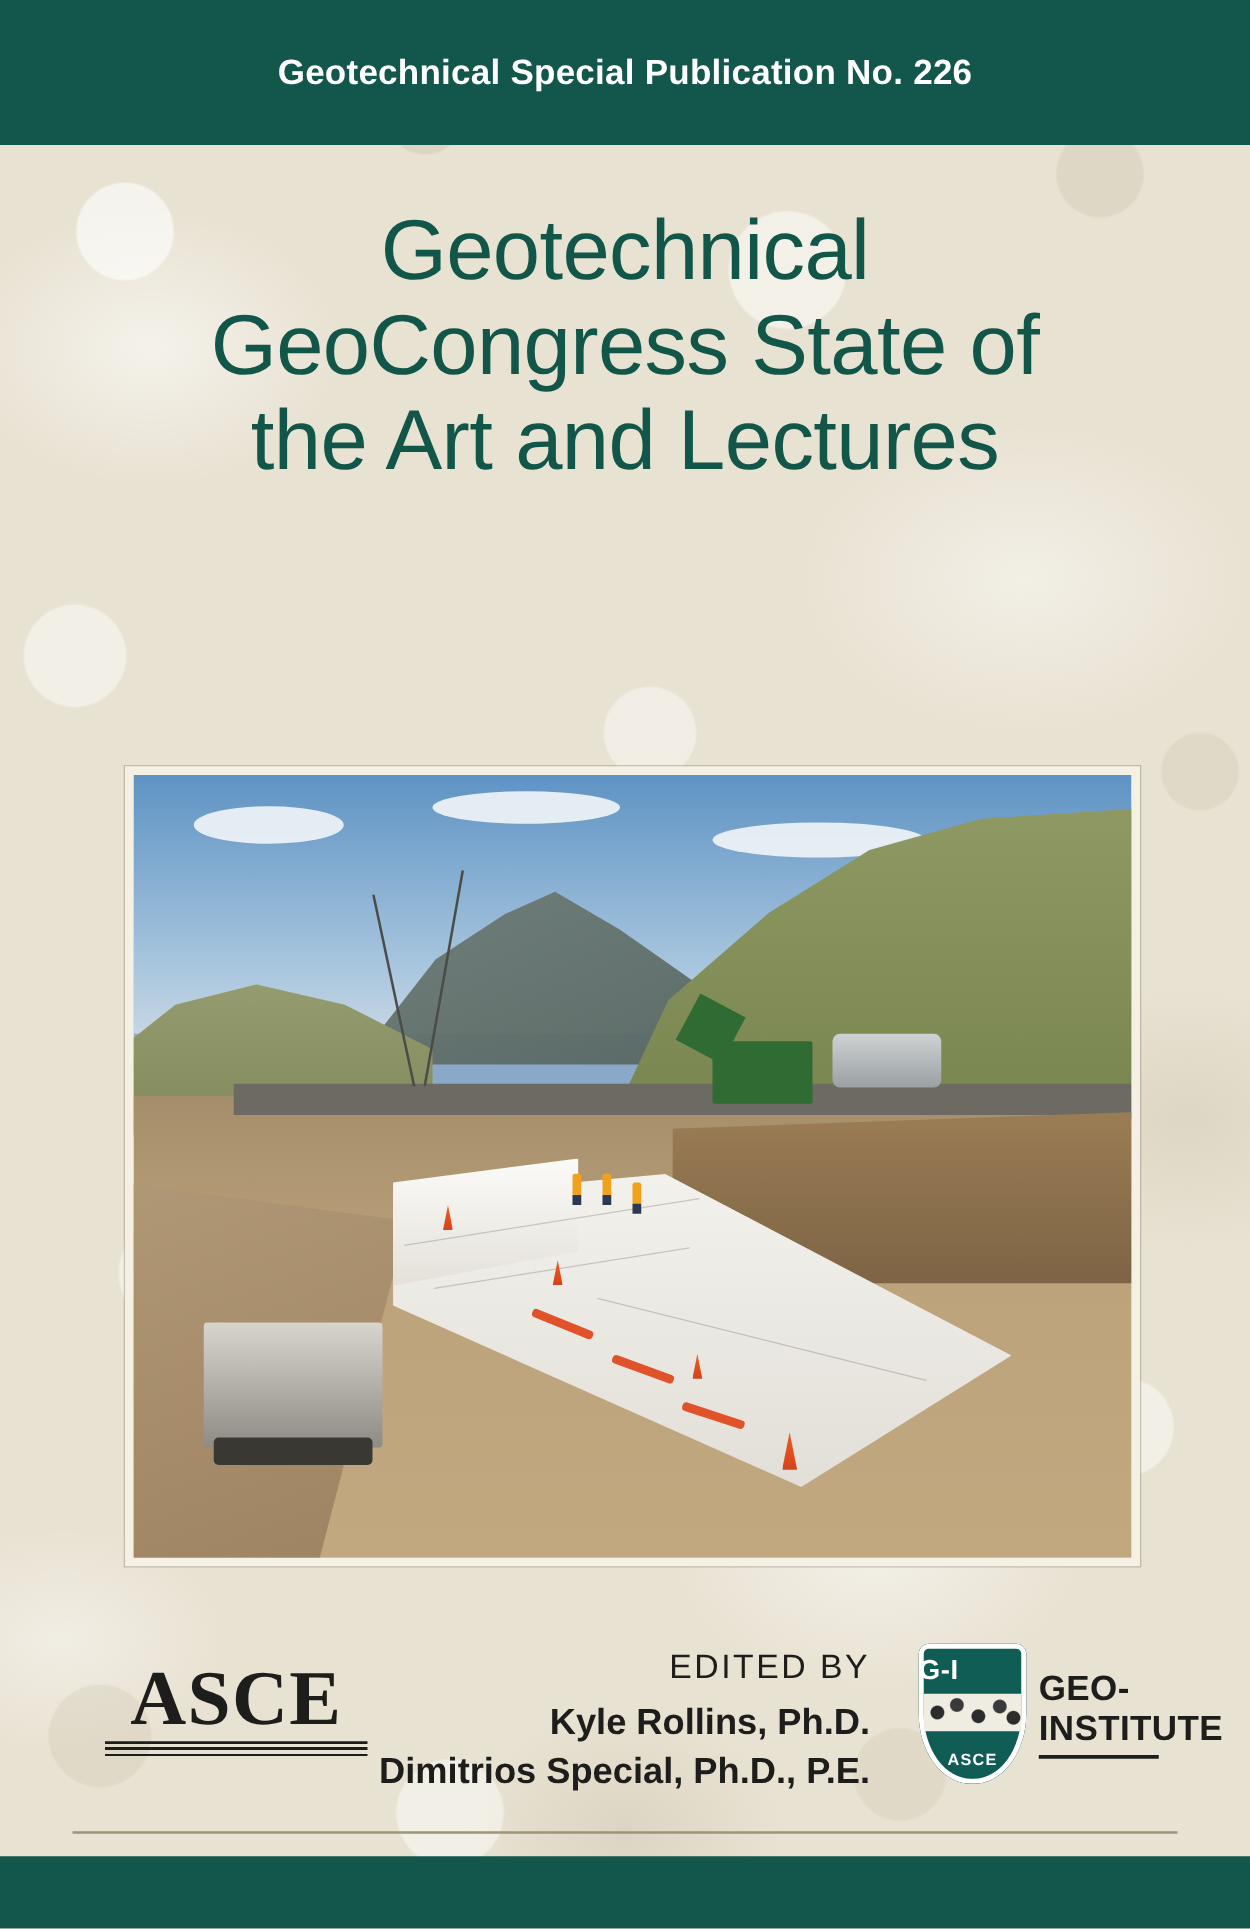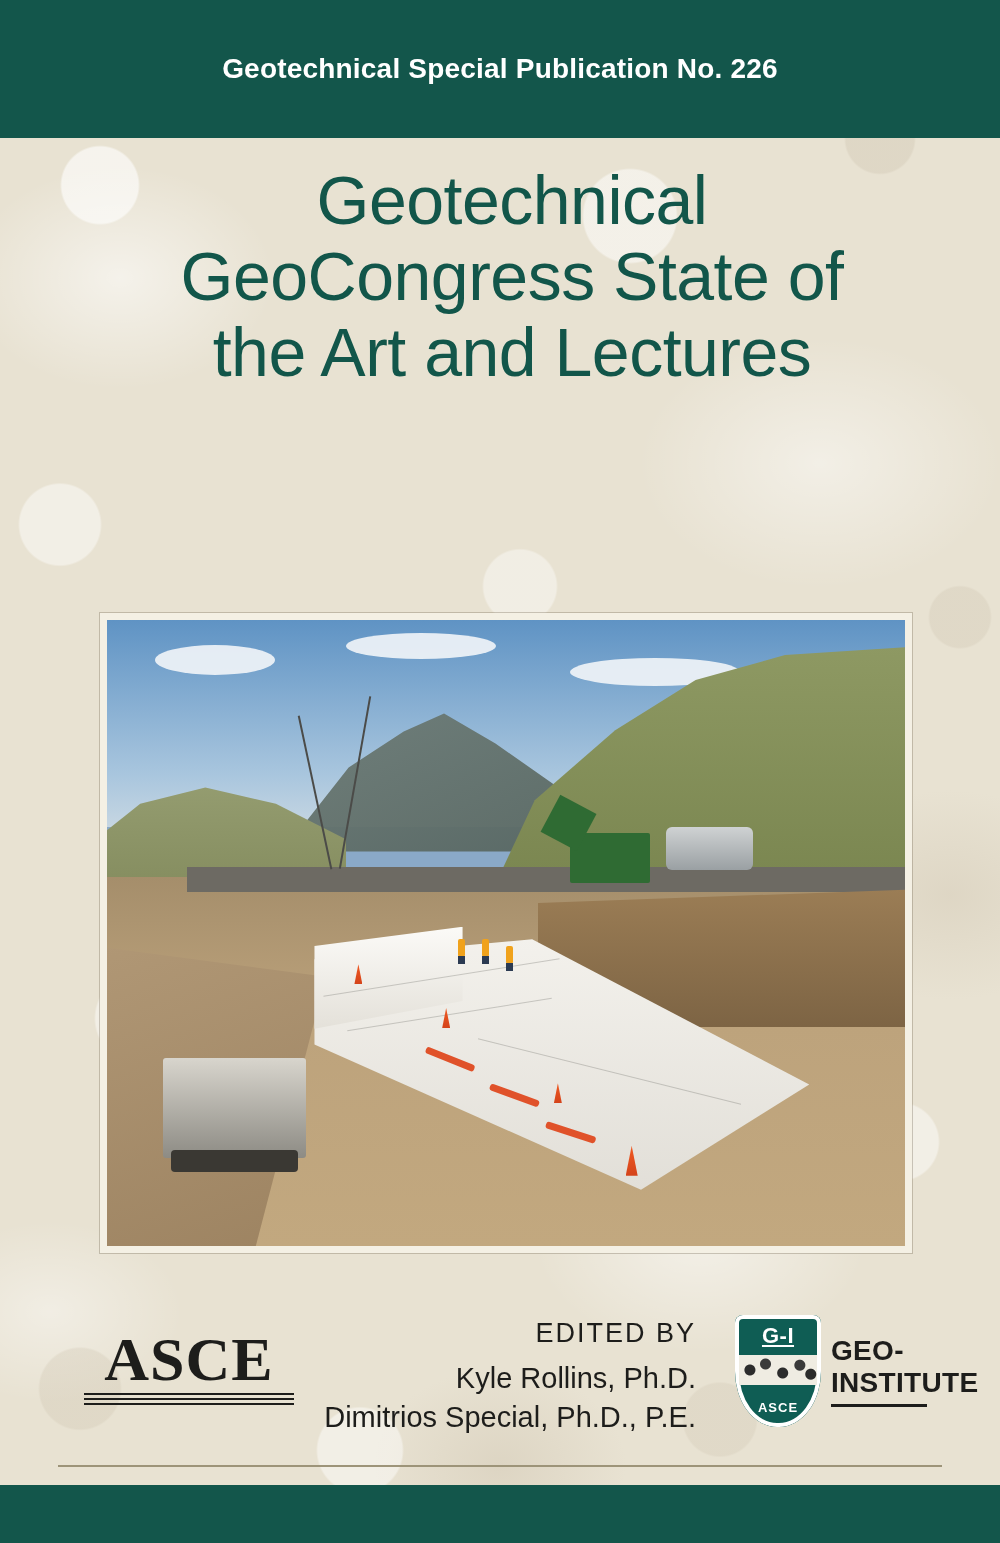--- a/index.html
+++ b/index.html
@@ -52,21 +52,21 @@
       radial-gradient(circle at 8% 90%, rgba(205,195,175,0.3) 0 40px, rgba(255,255,255,0) 42px),
       radial-gradient(circle at 36% 94%, rgba(255,255,255,0.45) 0 42px, rgba(255,255,255,0) 44px),
       radial-gradient(circle at 72% 92%, rgba(205,195,175,0.28) 0 36px, rgba(255,255,255,0) 38px);
     pointer-events: none;
   }
 
   .band-top {
     position: absolute;
     left: 0; top: 0;
     width: 1000px;
-    height: 138px;
+    height: 116px;
     background: #13564b;
     display: flex;
     align-items: center;
     justify-content: center;
     z-index: 3;
   }
   .series-line {
     color: #ffffff;
     font-size: 28px;
     font-weight: bold;
@@ -86,21 +86,21 @@
     left: 58px;
     bottom: 76px;
     width: 884px;
     height: 2px;
     background: #9d9479;
     z-index: 3;
   }
 
   .title-block {
     position: absolute;
-    left: 72px;
+    left: 60px;
     top: 162px;
     width: 880px;
     text-align: center;
     z-index: 4;
   }
   .title-line {
     color: #12564a;
     font-size: 68px;
     line-height: 1.12;
     font-weight: normal;
@@ -329,20 +329,21 @@
   .edited-by {
     font-size: 27px;
     letter-spacing: 2px;
     color: #1d1d1b;
     margin-bottom: 10px;
   }
   .editor {
     font-size: 29px;
     color: #1d1d1b;
     line-height: 1.35;
+    font-weight: bold;
   }
 
   .gi-block {
     position: absolute;
     left: 735px;
     top: 1315px;
     z-index: 4;
     display: flex;
     align-items: center;
     gap: 10px;
@@ -352,26 +353,24 @@
     width: 86px;
     height: 112px;
     background: #0f5d54;
     border-radius: 8px 8px 42px 42px / 8px 8px 56px 56px;
     box-shadow: inset 0 0 0 4px #ffffff, inset 0 0 0 6px #0f5d54;
     overflow: hidden;
   }
   .gi-top-text {
     position: absolute;
     top: 8px; left: 0; right: 0;
-    text-align: center;
     color: #ffffff;
     font-size: 22px;
     font-weight: bold;
     letter-spacing: 0.5px;
-    text-decoration: underline;
   }
   .gi-mid {
     position: absolute;
     left: 4px; right: 4px;
     top: 40px;
     height: 30px;
     background:
       radial-gradient(circle at 14% 50%, #2c2c2c 0 5px, rgba(0,0,0,0) 6px),
       radial-gradient(circle at 34% 30%, #3a3a3a 0 5px, rgba(0,0,0,0) 6px),
       radial-gradient(circle at 56% 60%, #2c2c2c 0 5px, rgba(0,0,0,0) 6px),

